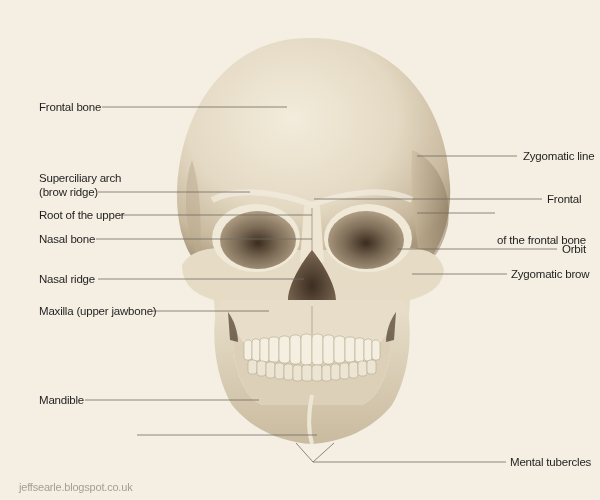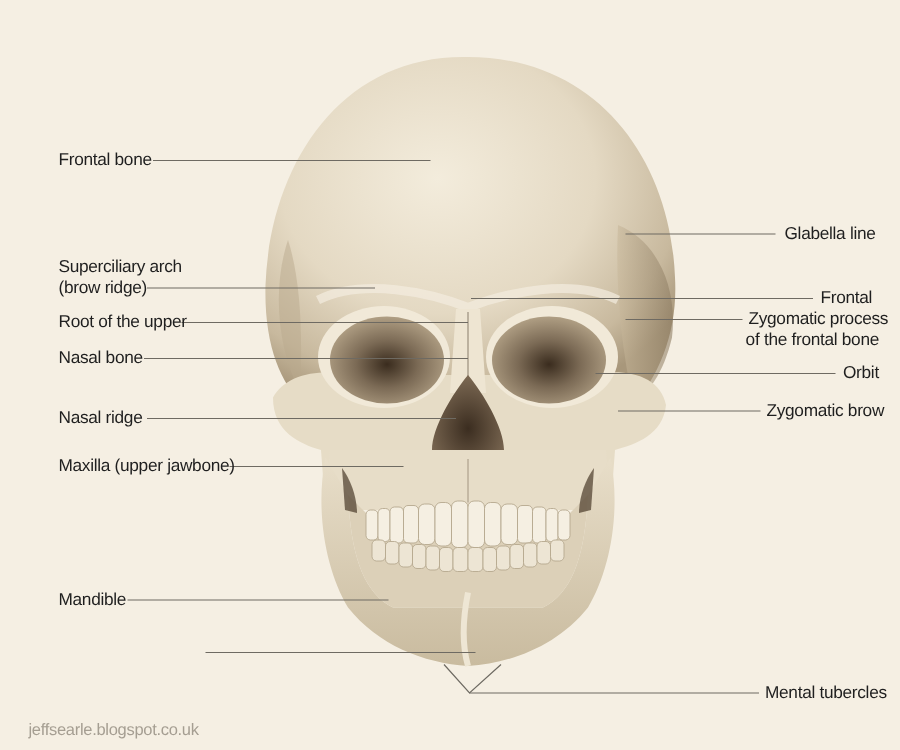--- a/index.html
+++ b/index.html
@@ -1,19 +1,19 @@
 <!DOCTYPE html>
 <html><head>
 <meta charset="utf-8">
 <style>
   html, body { margin: 0; padding: 0; }
   body { width: 600px; height: 500px; background: #f5efe3; position: relative; overflow: hidden; font-family: "Liberation Sans", sans-serif; }
   #stage { position: absolute; left: 12px; top: 0; width: 600px; height: 500px; }
   .label { position: absolute; font-size: 11.5px; color: #1f1f1f; line-height: 14px; white-space: nowrap; letter-spacing: -0.2px; }
-  .label.right { text-align: center; }
+  .label.right { text-align: center; margin-top: 13px; }
   .credit { position: absolute; left: 7px; top: 481px; font-size: 11px; color: #a59e92; letter-spacing: -0.2px; }
 </style>
 </head>
 <body>
 
 <div id="stage">
   <svg width="600" height="500" viewBox="0 0 600 500" style="position:absolute;left:0;top:0">
     <defs>
       <radialGradient id="cranium" cx="0.42" cy="0.35" r="0.7">
         <stop offset="0" stop-color="#f3ecdc"></stop>
@@ -123,22 +123,21 @@
 
   <div class="label" style="left:27px;top:100px">Frontal bone</div>
   <div class="label" style="left:27px;top:171px">Superciliary arch</div>
   <div class="label" style="left:27px;top:185px">(brow ridge)</div>
   <div class="label" style="left:27px;top:208px">Root of the upper</div>
   <div class="label" style="left:27px;top:232px">Nasal bone</div>
   <div class="label" style="left:27px;top:272px">Nasal ridge</div>
   <div class="label" style="left:27px;top:304px">Maxilla (upper jawbone)</div>
   <div class="label" style="left:27px;top:393px">Mandible</div>
 
-  <div class="label" style="left:511px;top:149px">Glabella line</div>
+  <div class="label" style="left:511px;top:149px">Zygomatic line</div>
   <div class="label" style="left:535px;top:192px">Frontal</div>
-  <div class="label" style="left:487px;top:206px">Zygomatic process</div>
   <div class="label right" style="right:26px;top:220px">of the frontal bone</div>
   <div class="label" style="left:550px;top:242px">Orbit</div>
   <div class="label" style="left:499px;top:267px">Zygomatic brow</div>
   <div class="label" style="left:498px;top:455px">Mental tubercles</div>
 
   <div class="credit">jeffsearle.blogspot.co.uk</div>
 </div>
 
 </body></html>

